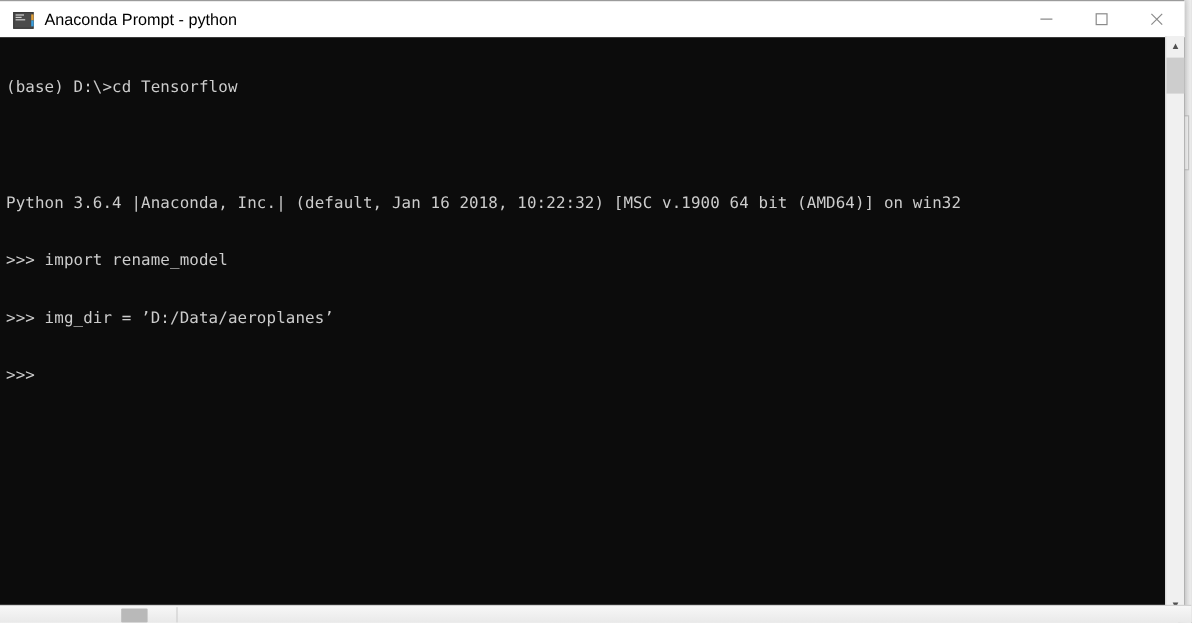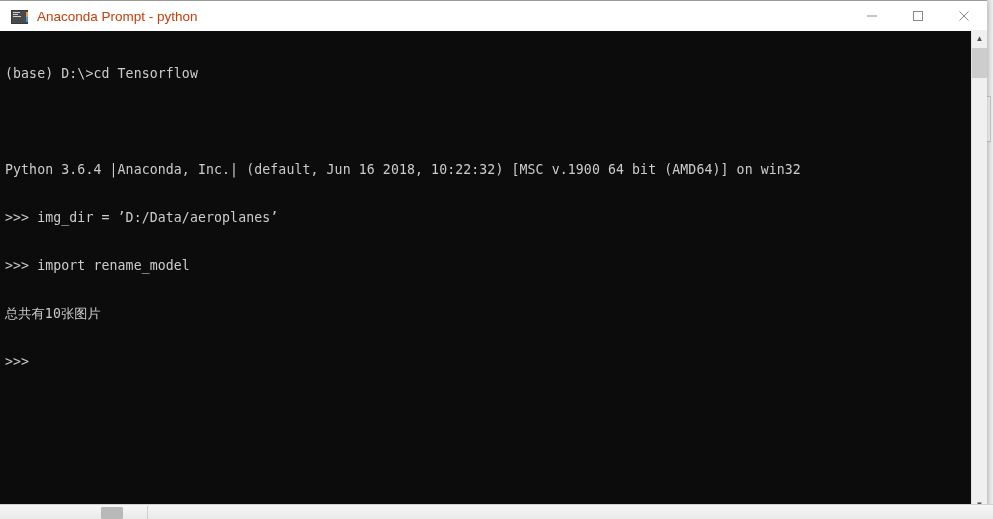--- a/index.html
+++ b/index.html
@@ -100,21 +100,21 @@
     position: absolute;
     width: 2px; height: 5px;
     top: 3px;
   }
   .title-icon .d1 { left: 15px; background: #e0a03a; }
   .title-icon .d2 { left: 15px; top: 8px; background: #3aa0e0; }
 
   .title-text {
     margin-left: 9px;
     font-size: 13.5px;
-    color: #c2410c;
+    color: #000000;
     white-space: nowrap;
   }
   .win-buttons {
     position: absolute;
     right: 0; top: 0;
     height: 30px;
     display: flex;
   }
   .win-btn {
     width: 46px;
@@ -266,24 +266,23 @@
             <line x1="10.5" y1="1.5" x2="1.5" y2="10.5" stroke="currentColor" stroke-width="1"></line>
           </svg>
         </div>
       </div>
     </div>
 
     <div class="console-area">
       <div class="console-text">
         <div class="ln">(base) D:\&gt;cd Tensorflow</div>
         <div class="ln"></div>
-        <div class="ln">Python 3.6.4 |Anaconda, Inc.| (default, Jun 16 2018, 10:22:32) [MSC v.1900 64 bit (AMD64)] on win32</div>
+        <div class="ln">Python 3.6.4 |Anaconda, Inc.| (default, Jan 16 2018, 10:22:32) [MSC v.1900 64 bit (AMD64)] on win32</div>
+        <div class="ln">&gt;&gt;&gt; import rename_model</div>
         <div class="ln">&gt;&gt;&gt; img_dir = ’D:/Data/aeroplanes’</div>
-        <div class="ln">&gt;&gt;&gt; import rename_model</div>
-        <div class="ln">总共有10张图片</div>
         <div class="ln">&gt;&gt;&gt;</div>
       </div>
 
       <div class="watermark">https://blog. csdn. net/YangJimingX</div>
     </div>
 
     <div class="vscroll">
       <div class="vs-arrow vs-up">▲</div>
       <div class="vs-thumb"></div>
       <div class="vs-arrow vs-down">▼</div>

